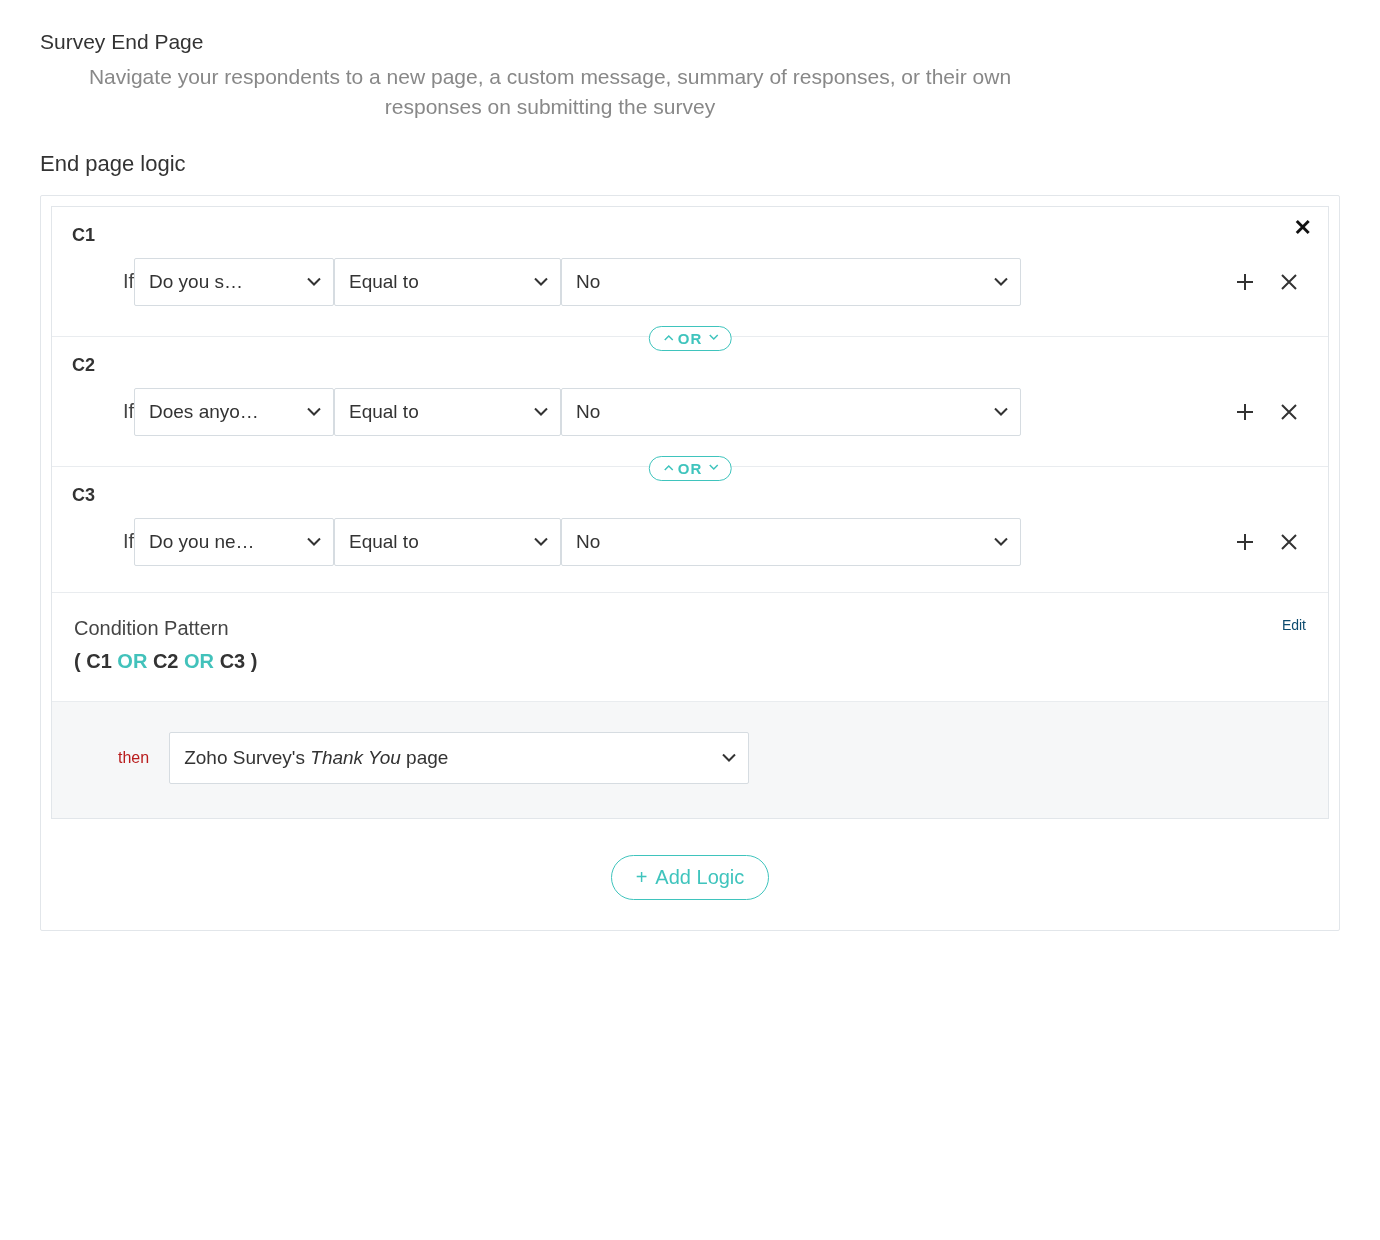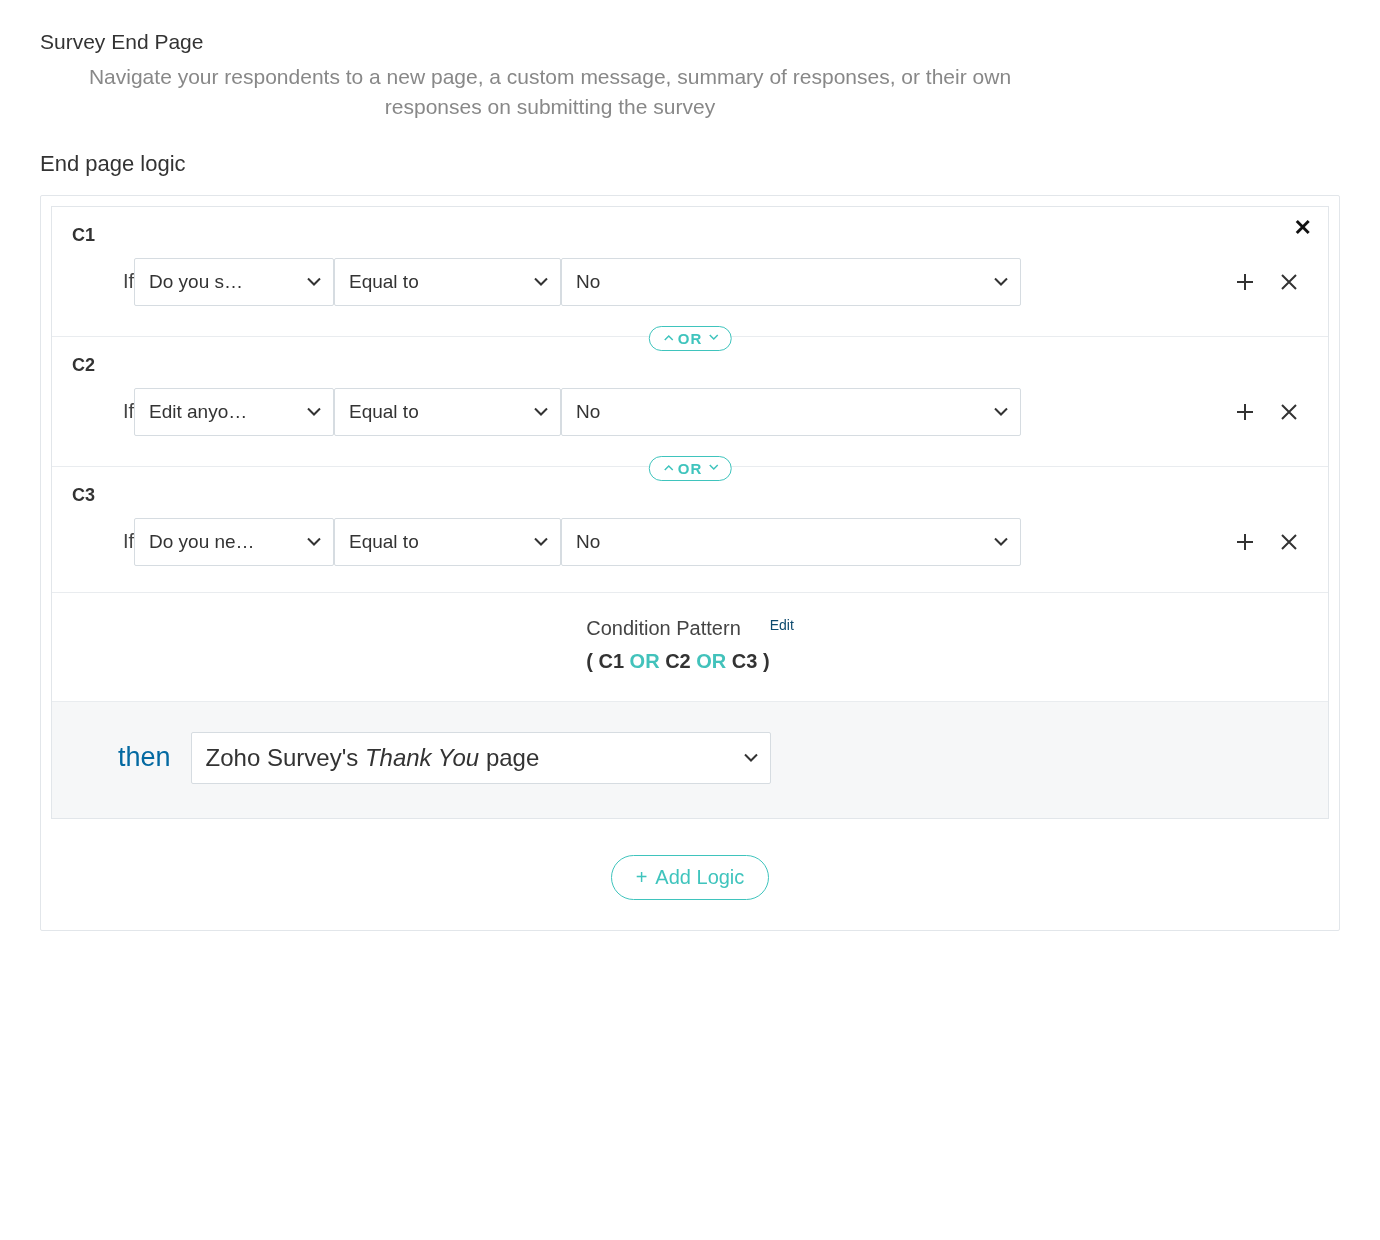--- a/index.html
+++ b/index.html
@@ -74,35 +74,35 @@
   border-radius:14px;
   z-index:1;
   display:flex; align-items:center; gap:6px;
 }
 .or-chip .mini { width:8px; height:8px; }
 .or-chip .mini svg { display:block; }
 
 .pattern-block {
   border-top:1px solid #e9ecef;
   padding:24px 22px 28px 22px;
-  display:flex; justify-content:center; align-items:flex-start;
+  display:flex; justify-content:space-between; align-items:flex-start;
 }
 .pattern-title { font-size:20px; color:#444; margin-bottom:10px; }
 .pattern-expr { font-size:20px; font-weight:700; color:#333;}
 .pattern-expr .or { color:#42c2bb; font-weight:700; }
 .edit-link { color:#0c4a6e; font-size:14px; cursor:pointer; }
 
 .then-block {
   background:#f6f7f8;
   border-top:1px solid #e9ecef;
   padding:30px 22px 34px 22px;
   display:flex; align-items:center; gap:20px;
 }
-.then-label { font-size:27px; color:#0369a1; padding-left:44px;}
-.sel-then { width:580px; font-size:24px; height:52px; }
+.then-label { font-size:16px; color:#b91c1c; padding-left:44px;}
+.sel-then { width:580px; font-size:19px; height:52px; }
 .sel-then em { font-style:italic; }
 
 .add-logic-wrap { text-align:center; padding:26px 0 30px 0; }
 .add-logic-btn {
   display:inline-flex; align-items:center; gap:8px;
   color:#3fc4bd;
   border:1px solid #3fc4bd;
   background:#fff;
   border-radius:999px;
   font-size:20px;
@@ -176,21 +176,21 @@
             </svg>
           </span>
       </div>
     </div>
 
     <div class="cond-block">
       <div class="cond-id">C2</div>
       <div class="cond-row">
         <span class="if-label">If</span>
         <div class="select sel-q">
-          <span>Edit anyo…</span>
+          <span>Does anyo…</span>
           <span class="chev">
               <svg width="14" height="9" viewBox="0 0 14 9">
                 <path d="M1 1l6 6 6-6" fill="none" stroke="#333" stroke-width="2"></path>
               </svg>
             </span>
         </div>
         <div class="select sel-op">
           <span>Equal to</span>
           <span class="chev">
               <svg width="14" height="9" viewBox="0 0 14 9">

